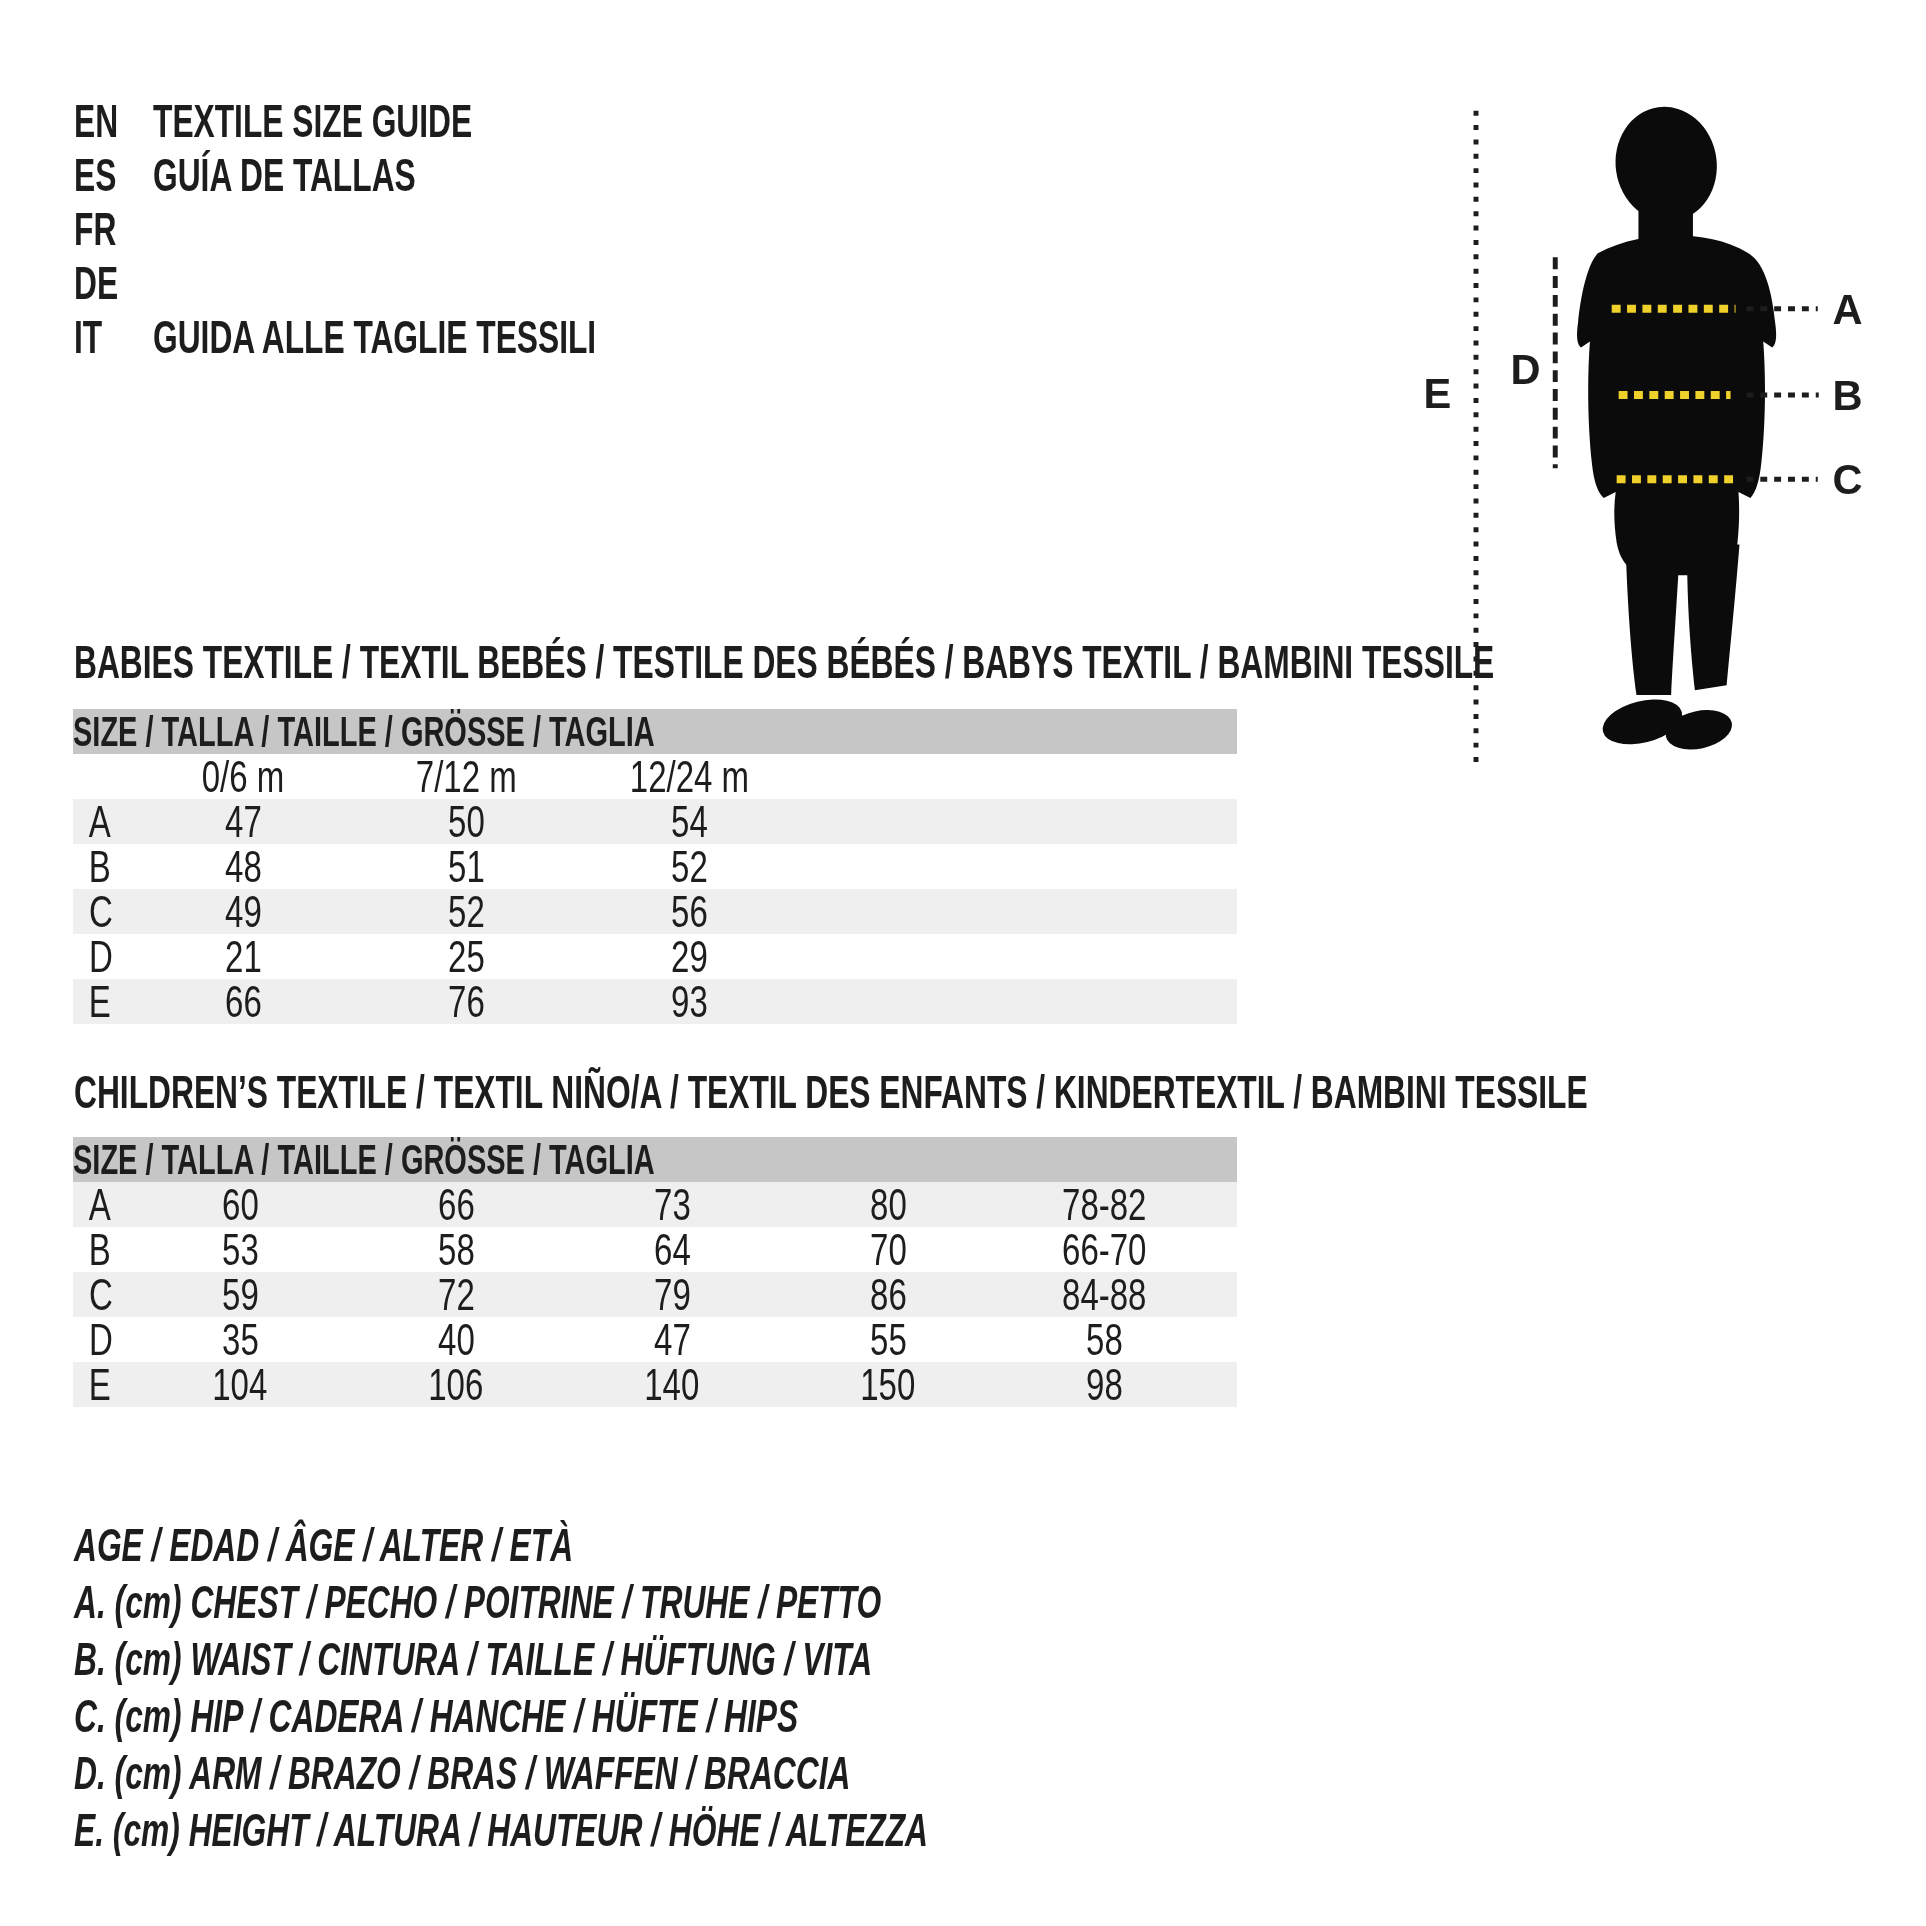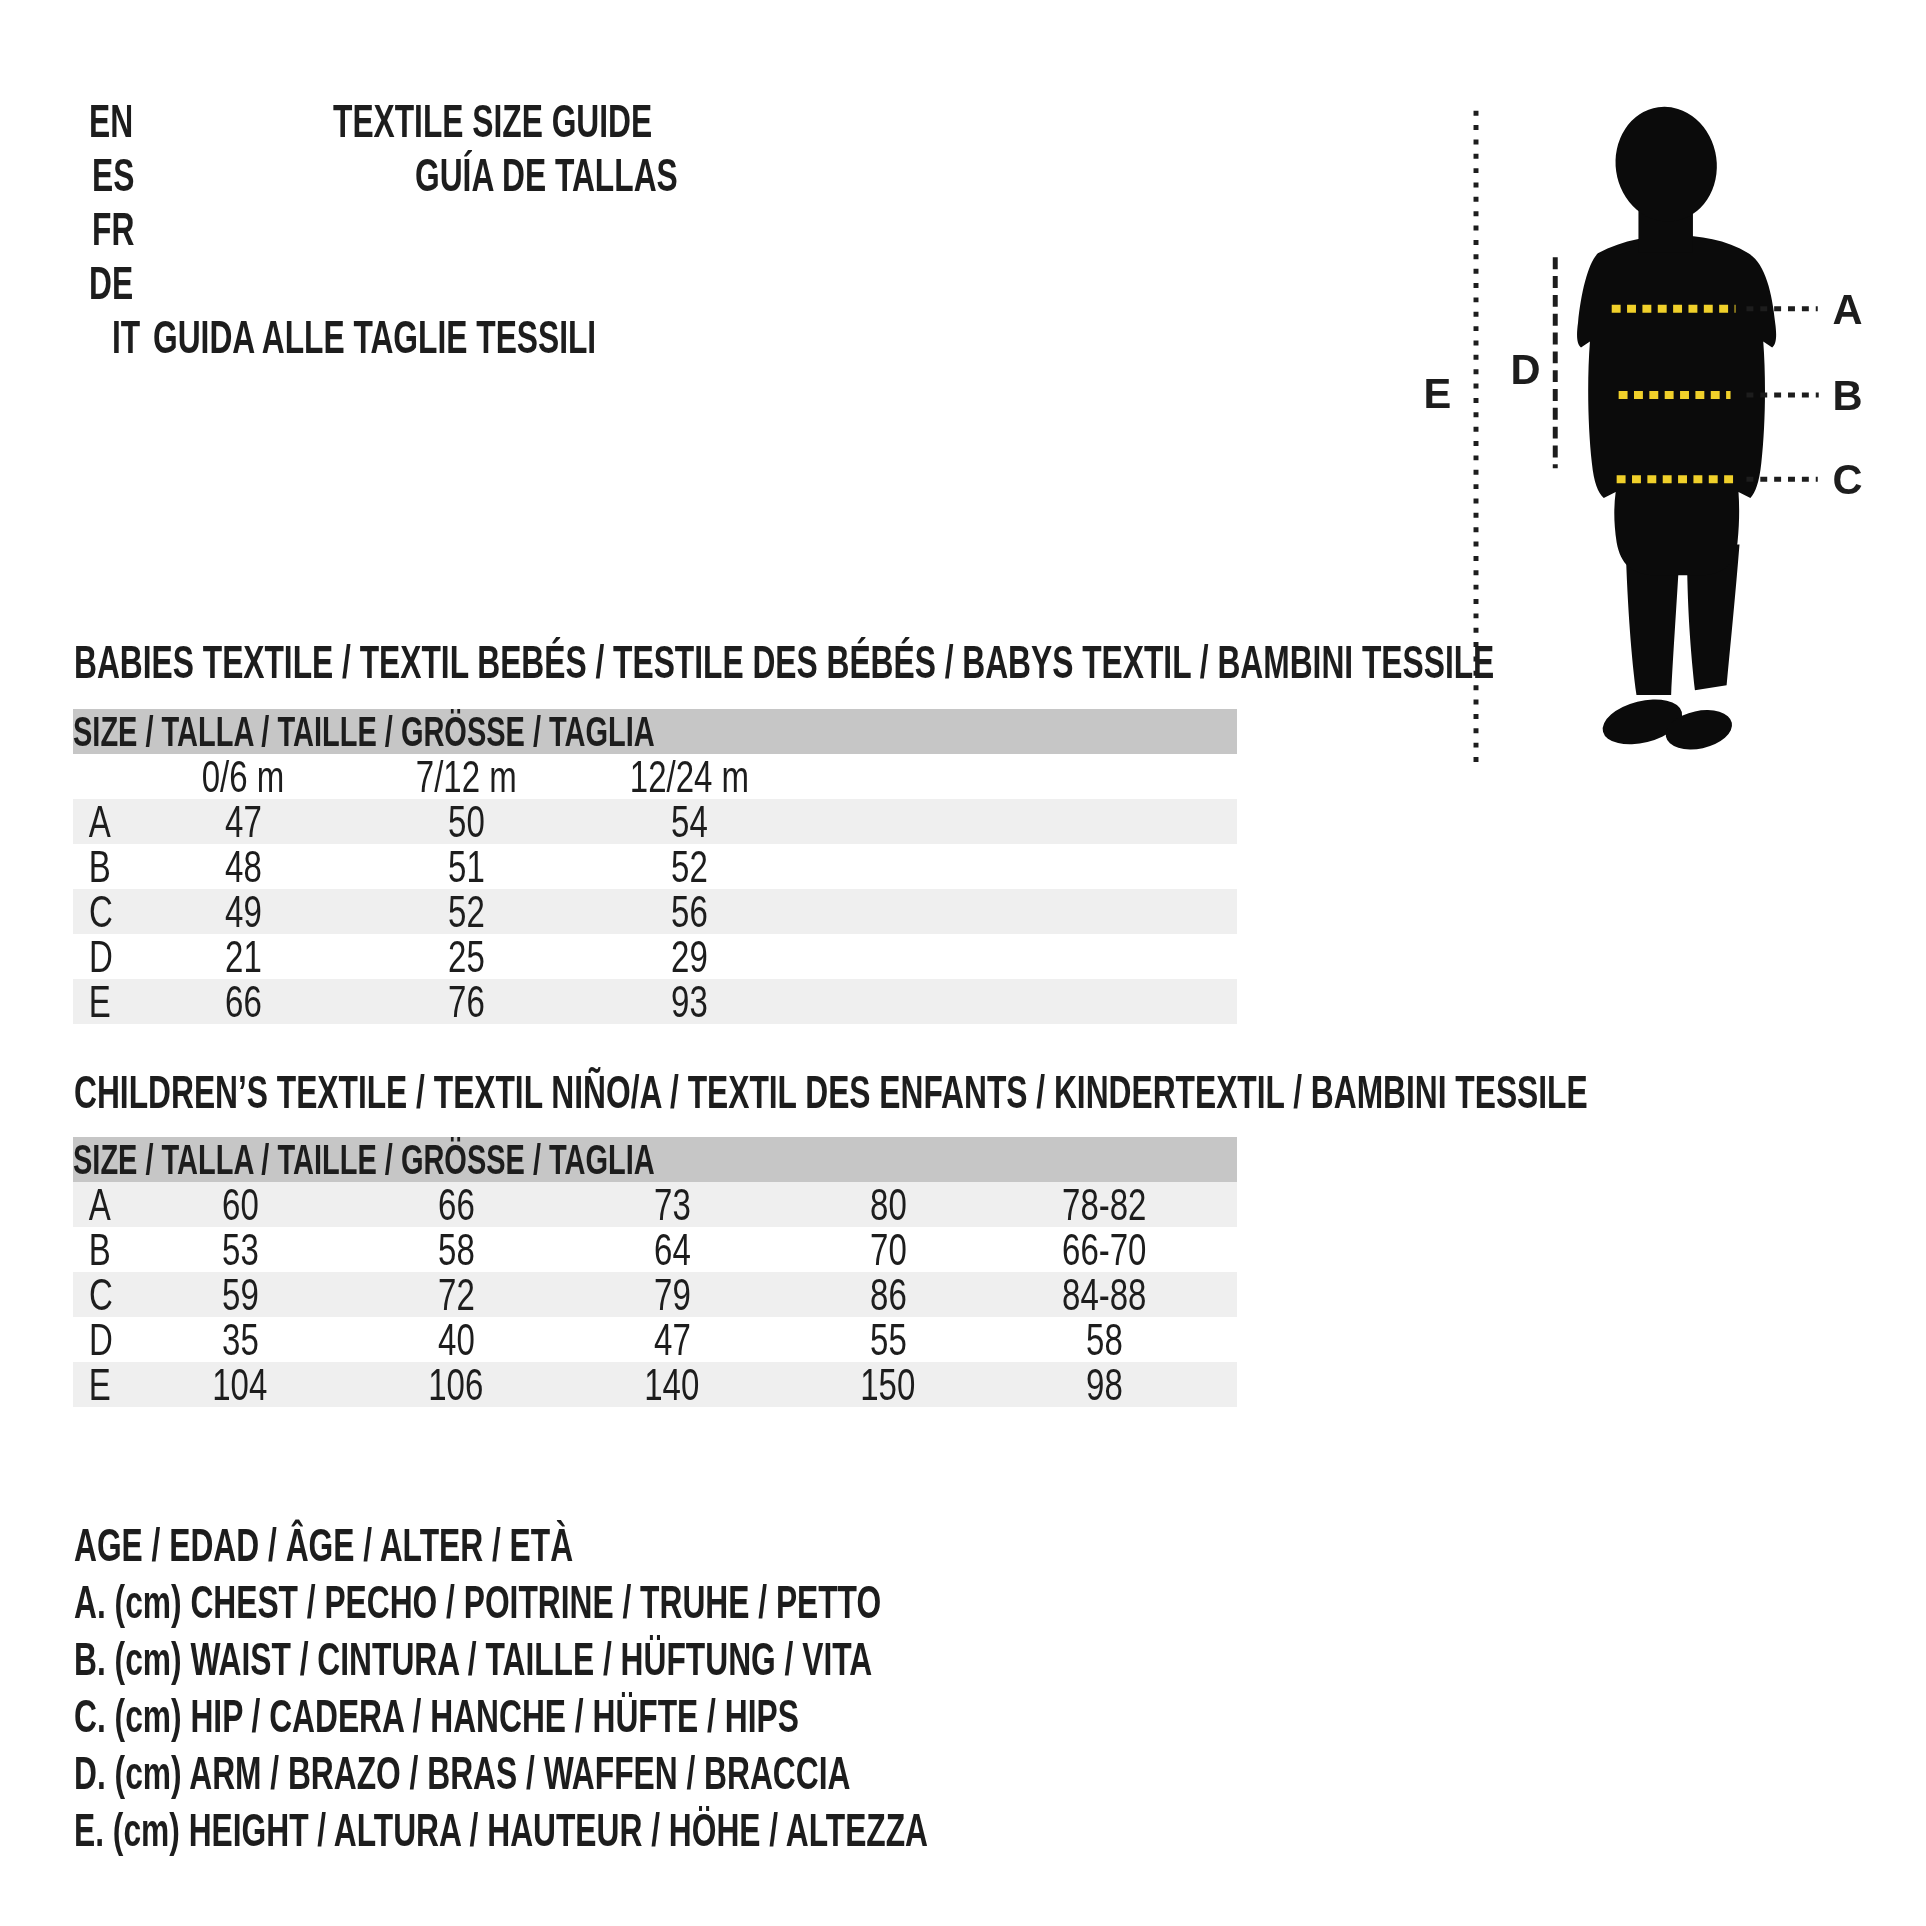--- a/index.html
+++ b/index.html
@@ -21,21 +21,21 @@
   .condC{
     display:inline-block;
     transform:scaleX(0.75);
     transform-origin:50% 50%;
     white-space:nowrap;
   }
 
   
   .languages{
     position:absolute;left:74px;top:94px;
-    font-size:46px;font-weight:700;line-height:54px;text-align:right;
+    font-size:46px;font-weight:700;line-height:54px;
   }
   .lang-row{display:flex;}
   .lang-code{width:79px;flex:0 0 79px;}
   .lang-title{flex:1;}
 
   
   .section-title{
     position:absolute;left:74px;
     font-size:46px;font-weight:700;line-height:46px;
   }
@@ -55,21 +55,21 @@
   .trow{display:flex;height:45px;align-items:center;font-size:44px;font-weight:400;}
   .trow.stripe{background:#efefef;}
   .tcell{text-align:center;flex:0 0 auto;}
   .tcell.lbl{width:59px;text-align:left;padding-left:12px;box-sizing:border-box;}
   .babies .tcell.val{width:223px;}
   .children .tcell.val{width:216px;}
 
   
   .legend{
     position:absolute;left:74px;top:1517px;
-    font-size:46px;font-weight:700;line-height:57px;
+    font-size:46px;font-weight:700;line-height:57px;font-style:italic;
   }
   .legend-line{display:block;height:57px;}
 
   
   .figure-wrap{position:absolute;left:1366px;top:79px;width:535px;height:733px;}
   .figure-wrap svg{display:block;width:535px;height:733px;}
   .fig-label{
     font-family:"Liberation Sans", sans-serif;
     font-size:42px;font-weight:700;fill:#1d1d1d;
   }

